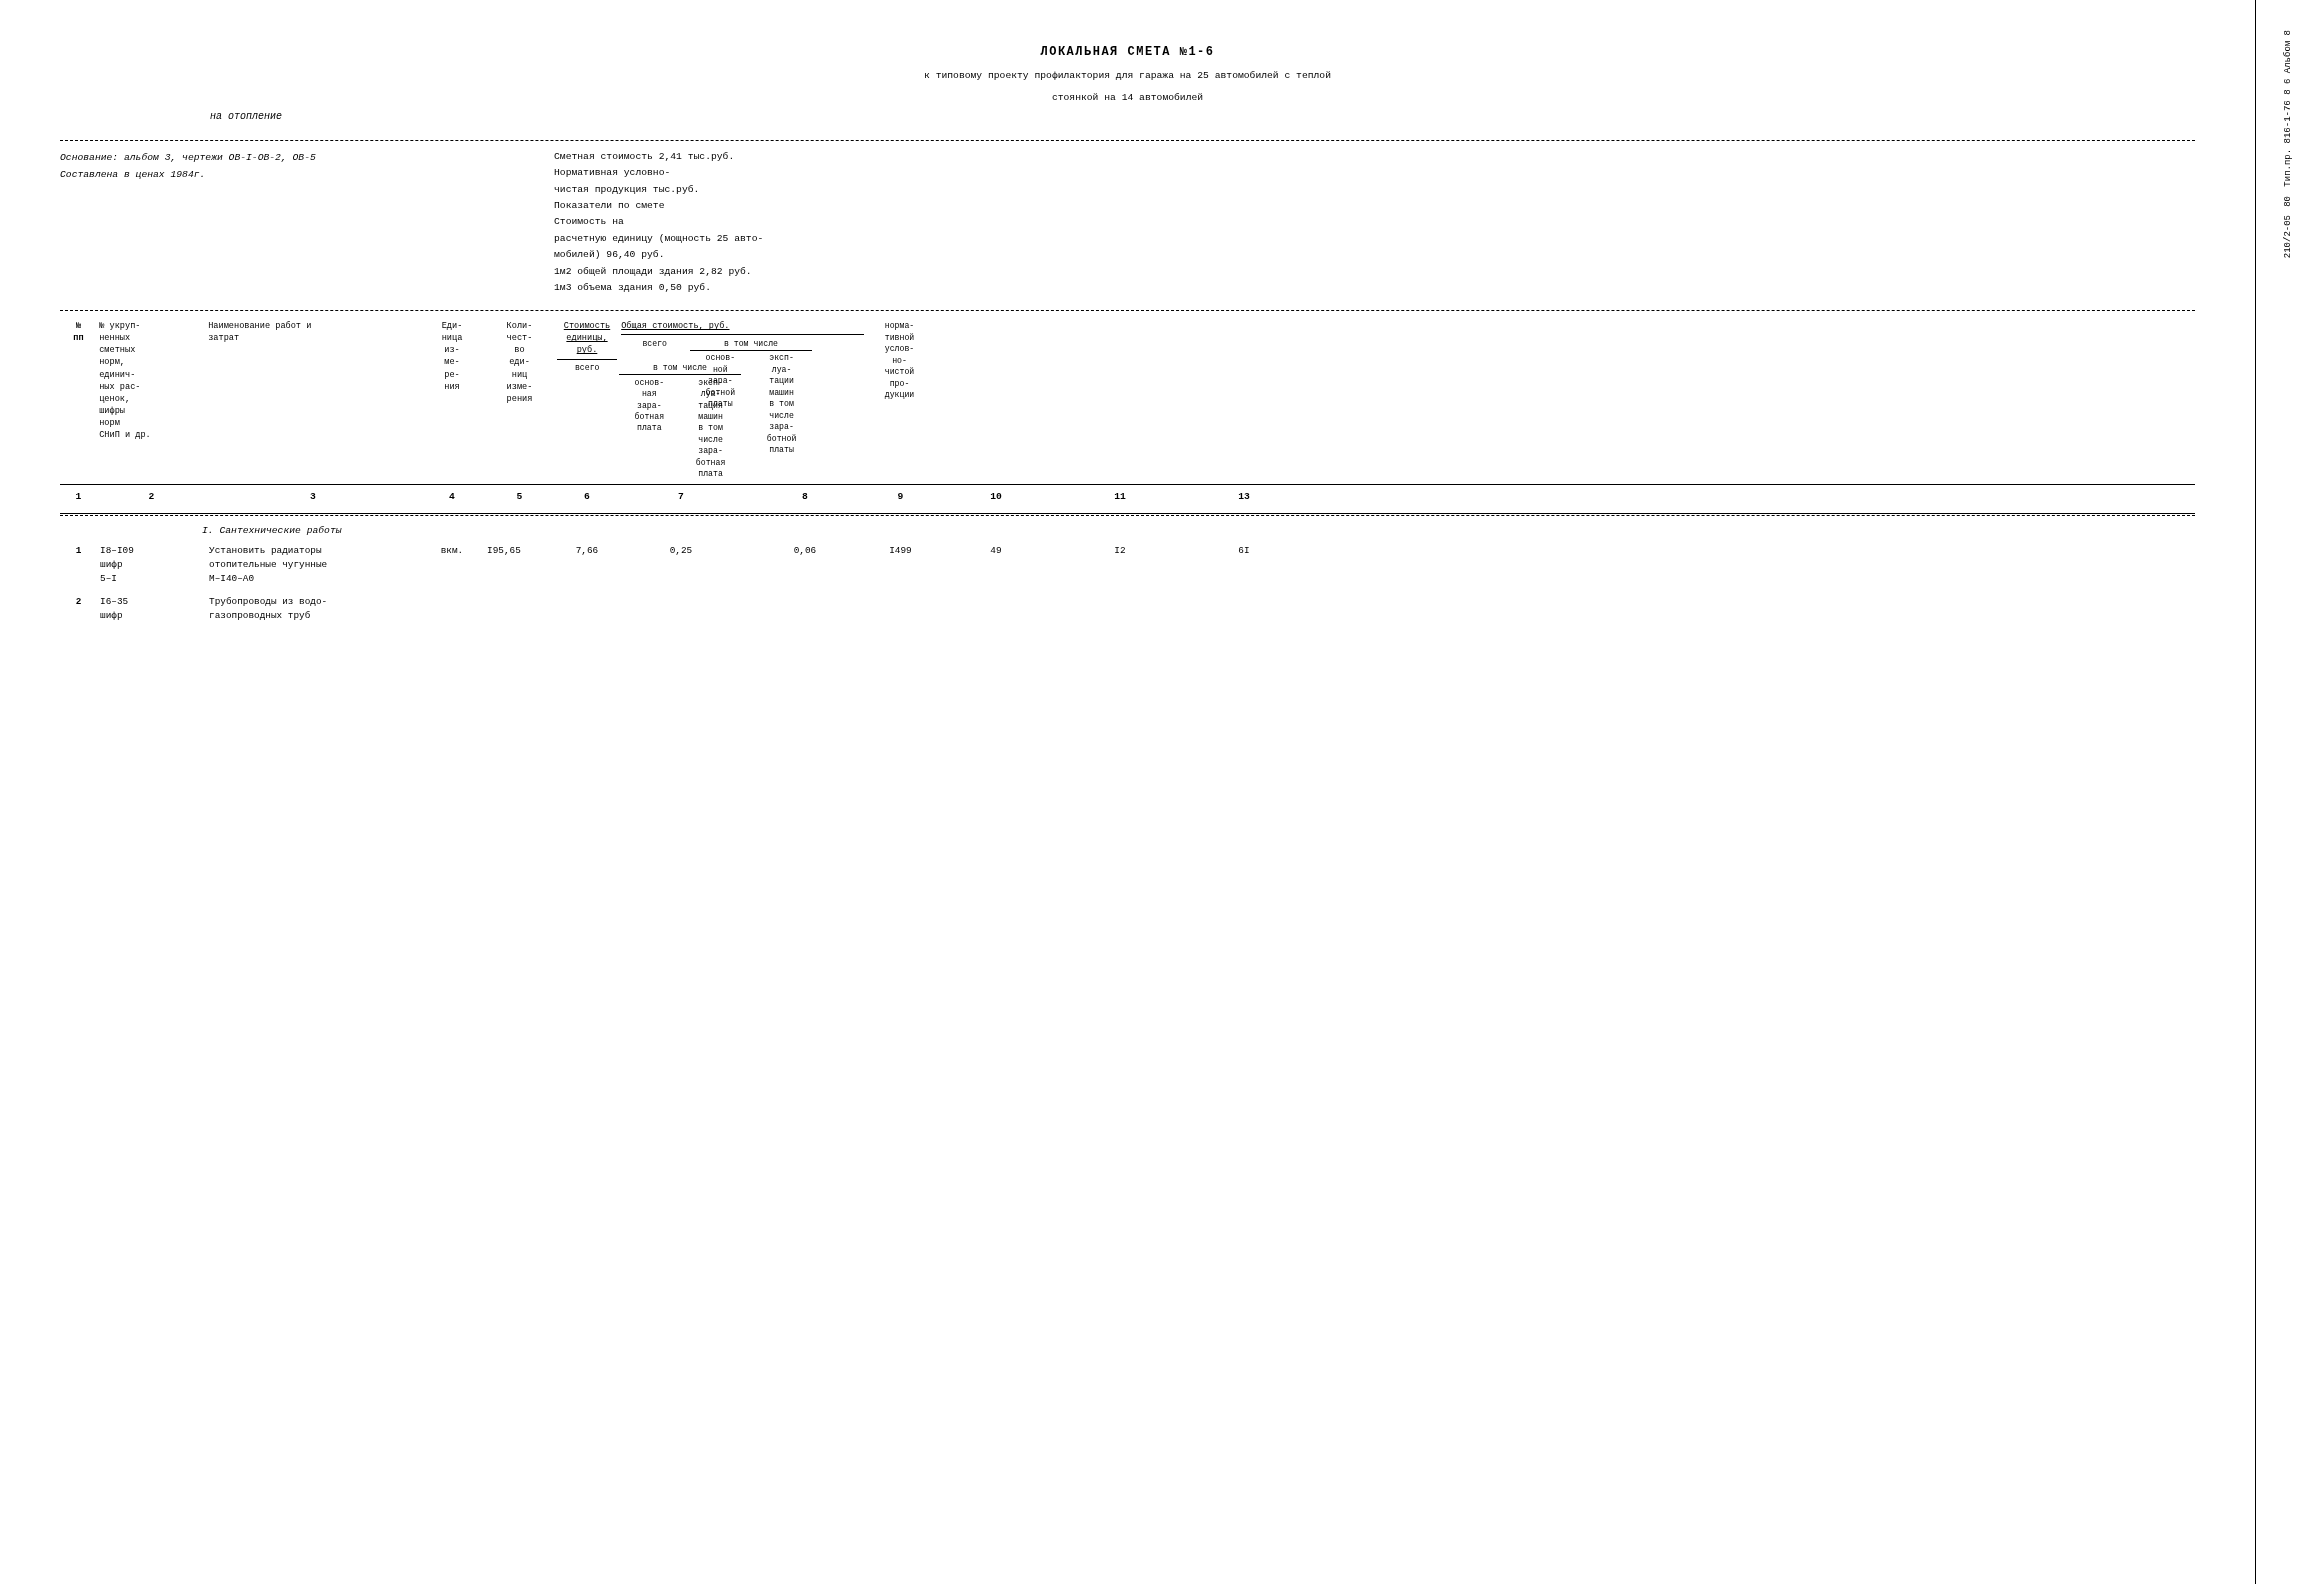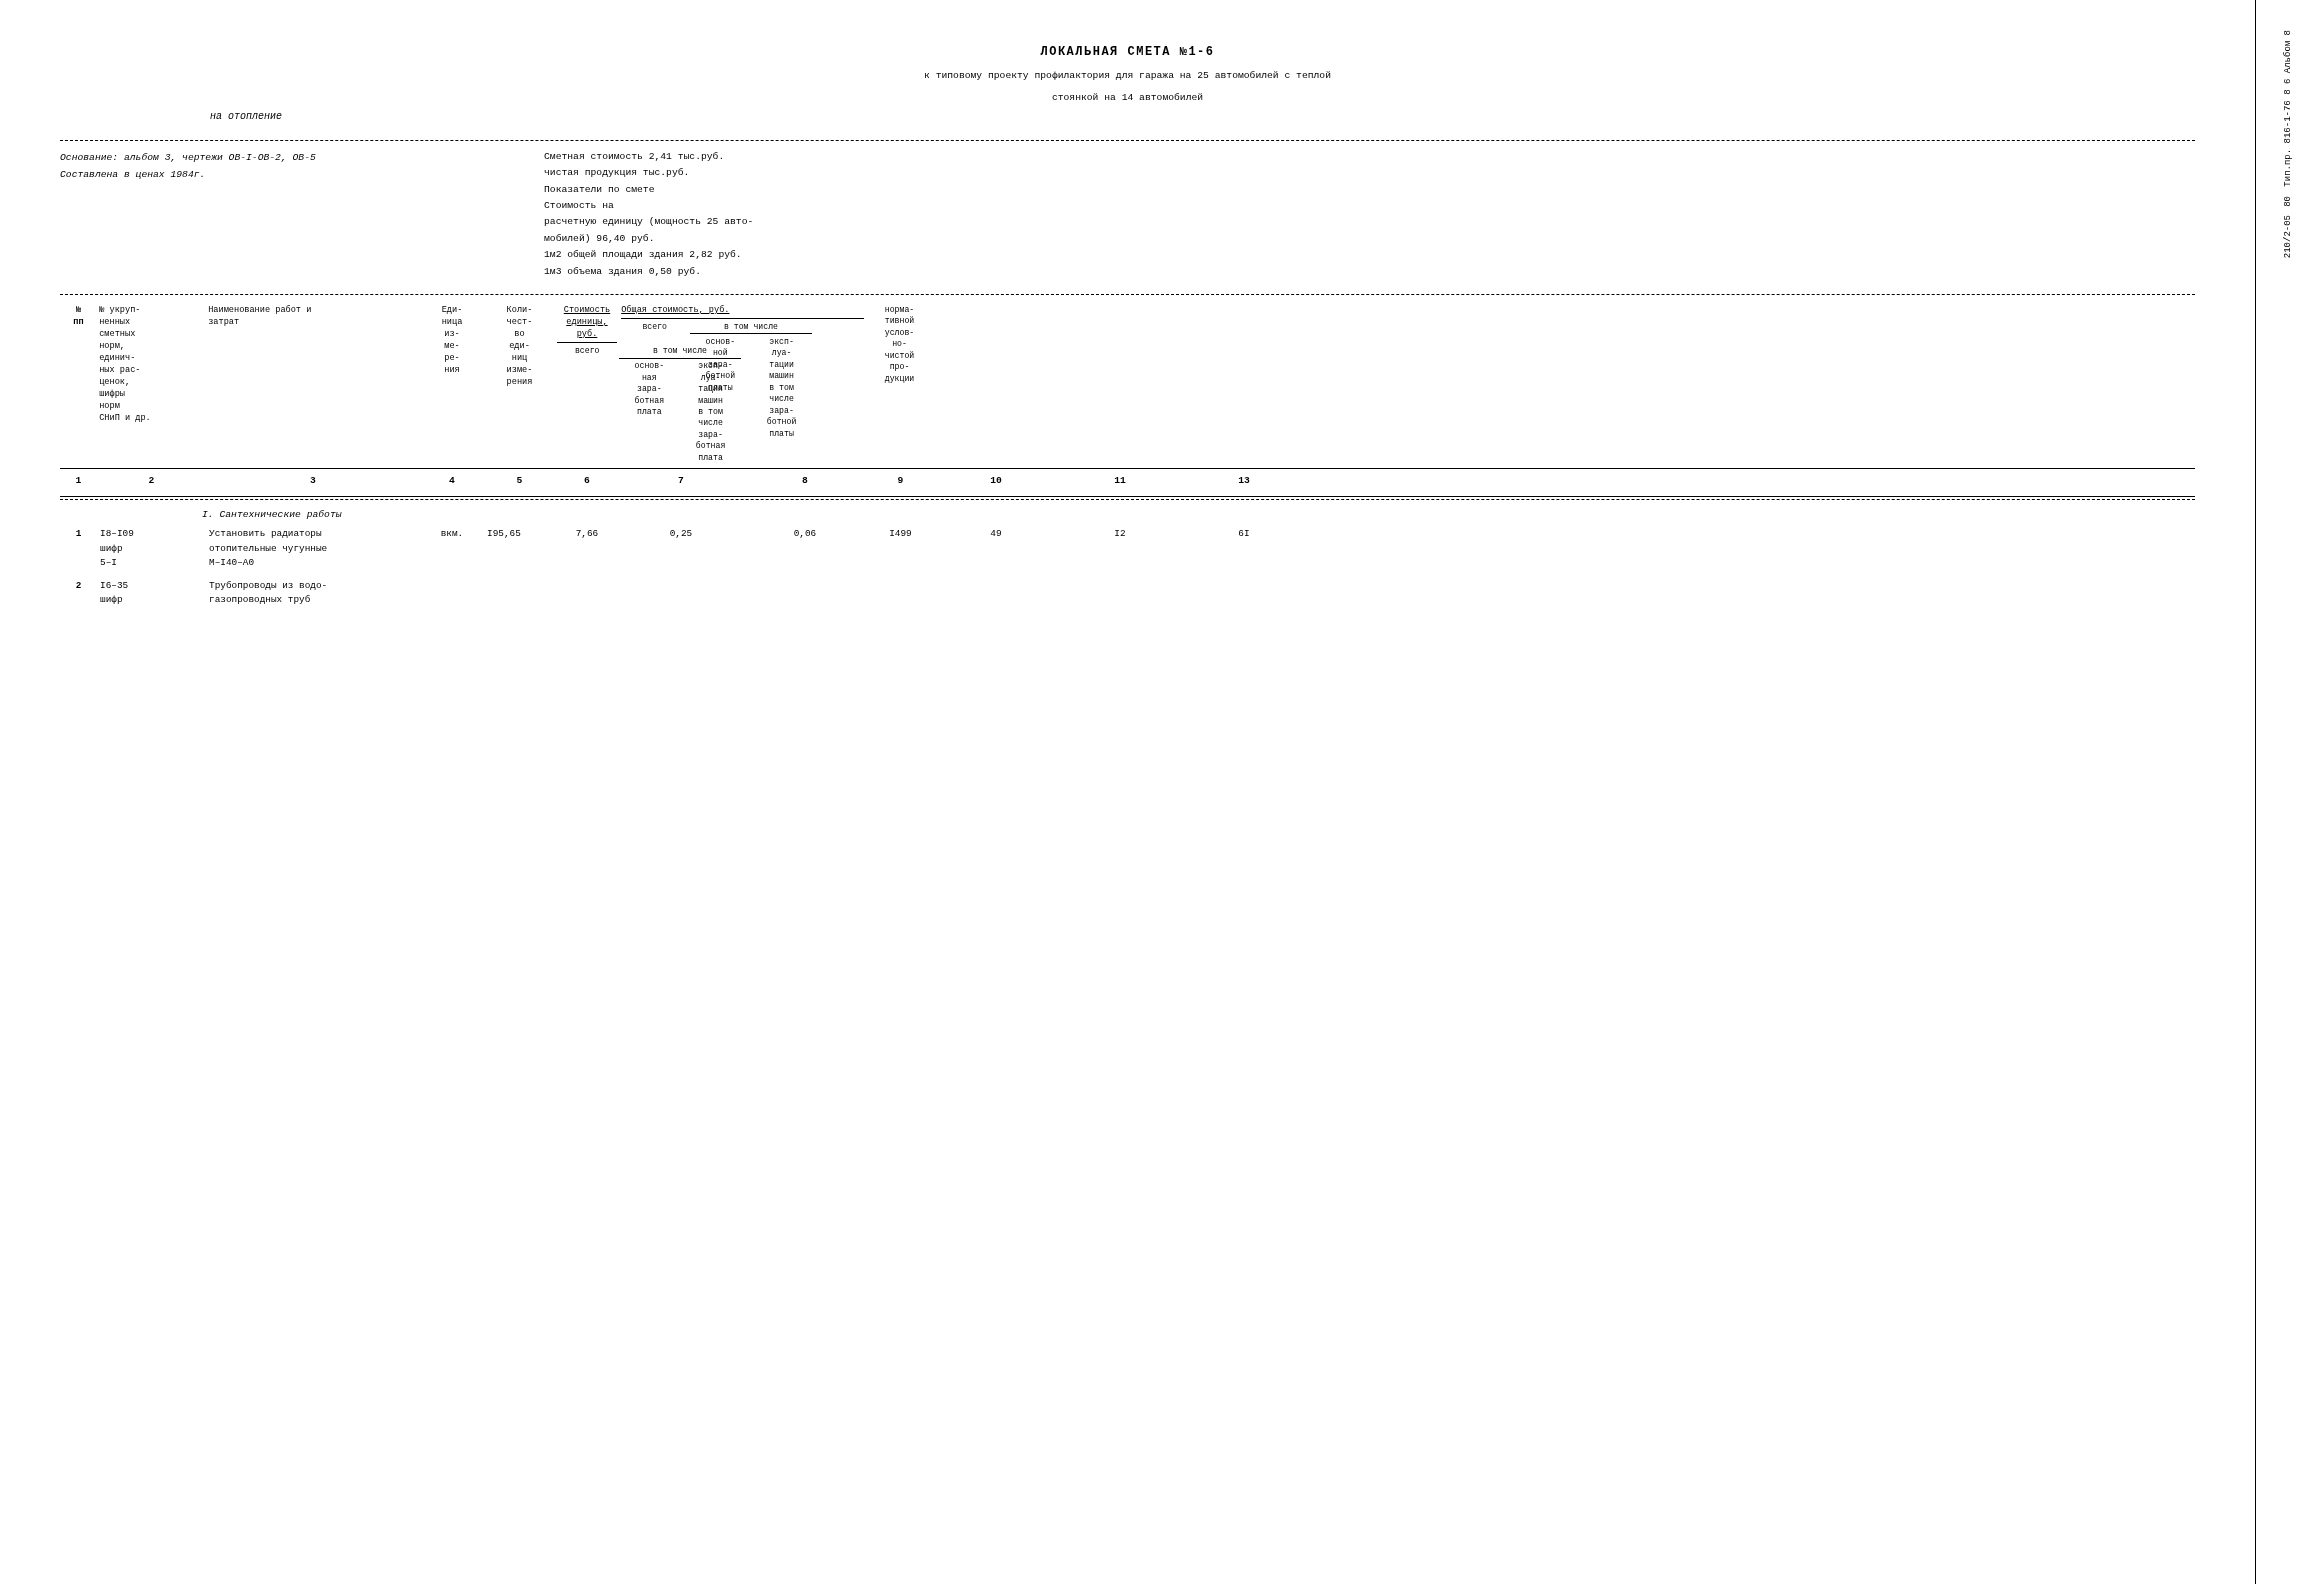--- a/index.html
+++ b/index.html
@@ -41,21 +41,21 @@
       font-size: 9.7px;
       text-align: center;
       max-width: 674px;
       margin: 0 auto 6px auto;
       line-height: 1.6;
     }
 
     
     .info-section {
       display: flex;
-      gap: 34px;
+      gap: 44px;
       margin-bottom: 13.5px;
     }
     .info-left {
       flex: 0 0 450px;
     }
     .info-left p {
       font-size: 9.7px;
       line-height: 1.8;
       font-style: italic;
     }
@@ -145,20 +145,21 @@
 
     <hr class="dashed-line">
 
     <div class="info-section">
       <div class="info-left">
         <p>Основание: альбом 3, чертежи ОВ-I-ОВ-2, ОВ-5</p>
         <p>Составлена в ценах 1984г.</p>
       </div>
       <div class="info-right">
         <div>Сметная стоимость 2,41 тыс.руб.</div>
+        <div>Нормативная условно-</div>
         <div>чистая продукция          тыс.руб.</div>
         <div>Показатели по смете</div>
         <div>Стоимость на</div>
         <div>расчетную единицу (мощность 25 авто-</div>
         <div>мобилей) 96,40 руб.</div>
         <div>1м2 общей площади здания 2,82 руб.</div>
         <div>1м3 объема здания 0,50 руб.</div>
       </div>
     </div>
 

